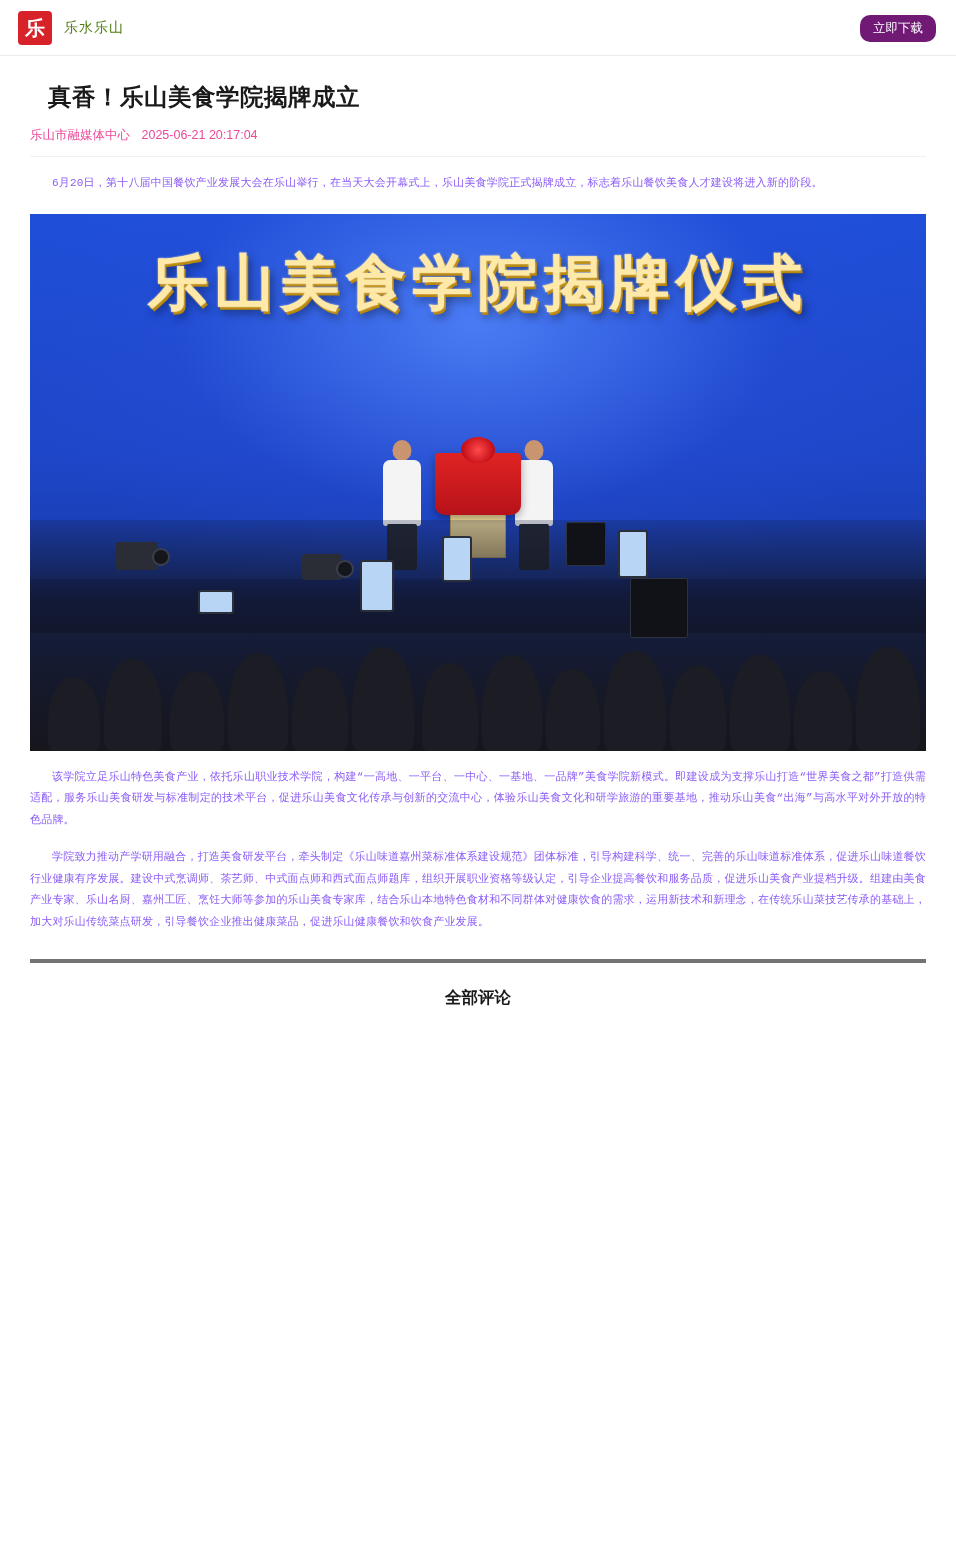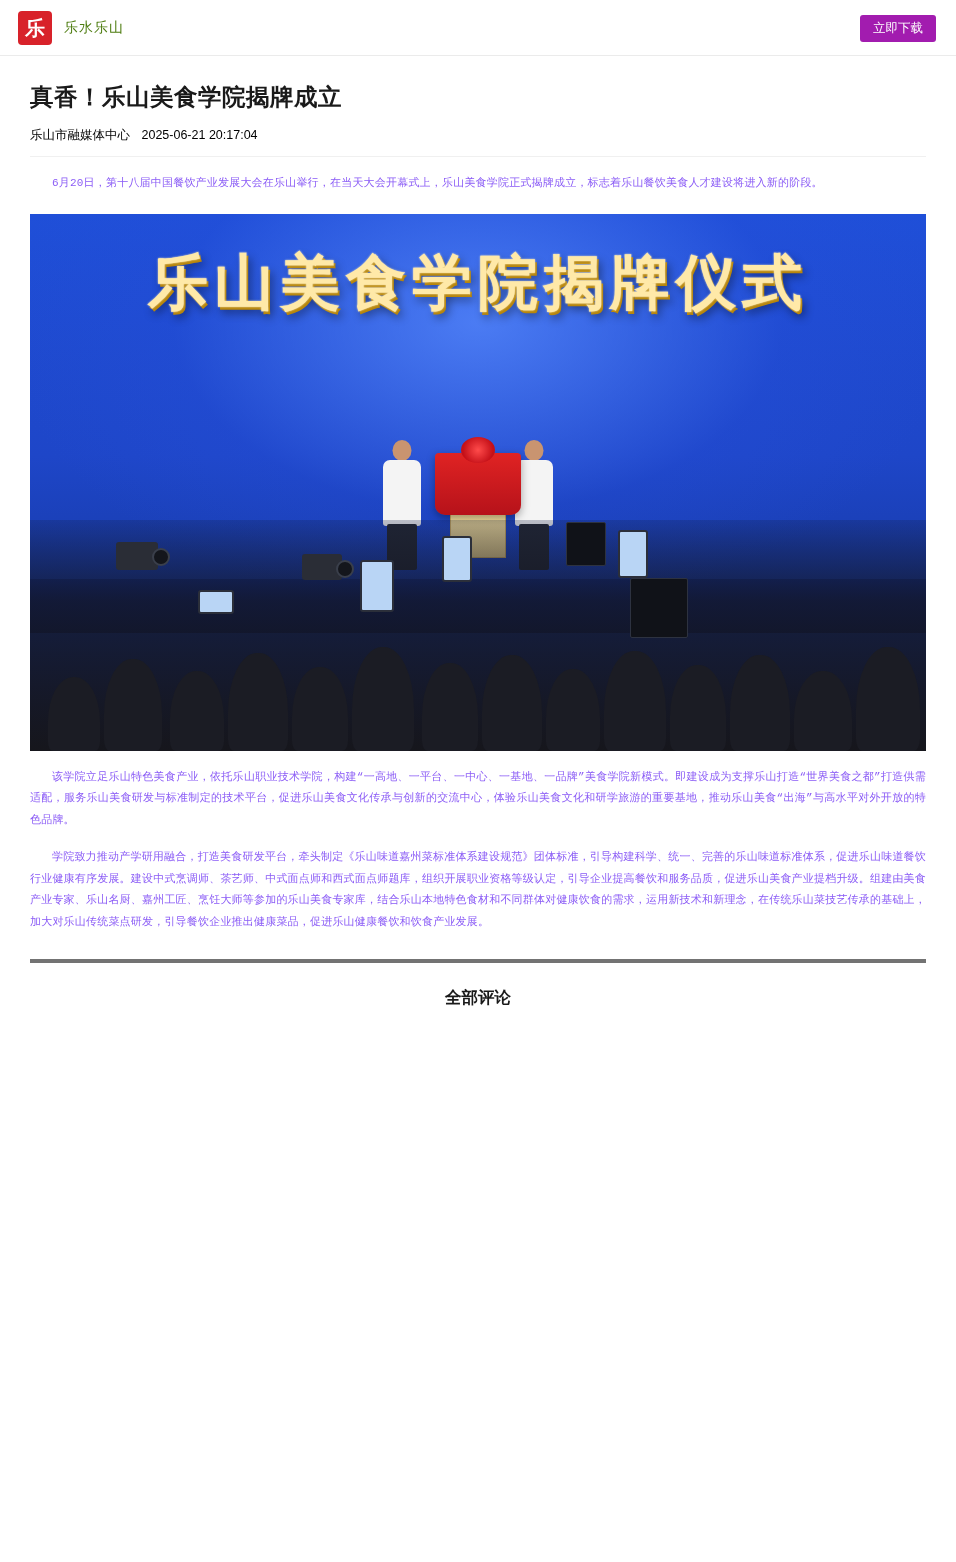--- a/index.html
+++ b/index.html
@@ -47,45 +47,45 @@
   }
   .brand-name {
     font-size: 14px;
     color: #4d7c0f;
     letter-spacing: 1px;
   }
   .download-btn {
     position: absolute;
     right: 20px;
     top: 15px;
-    background: #a21caf;
+    background: #701a75;
     color: #ffffff;
     font-size: 12.5px;
     padding: 6px 13px;
-    border-radius: 3px;
+    border-radius: 10px;
     border: none;
     cursor: pointer;
     line-height: 1.2;
   }
 
   
   .article {
     padding: 26px 30px 0 30px;
   }
   .article-title {
     font-size: 23.5px;
     font-weight: bold;
     color: #1a1a1a;
-    margin: 0 0 14px 0;
+    margin: 0 0 14px 18px;
     line-height: 1.3;
     letter-spacing: 0.5px;
   }
   .meta {
     font-size: 12.5px;
-    color: #000000;
+    color: #ec4899;
     padding-bottom: 12px;
     border-bottom: 1px solid #f0f0f0;
   }
   .meta span + span { margin-left: 8px; }
 
   .body-text p {
     font-size: 11px;
     color: #8b5cf6;
     line-height: 1.95;
     margin: 16px 0 0 0;

